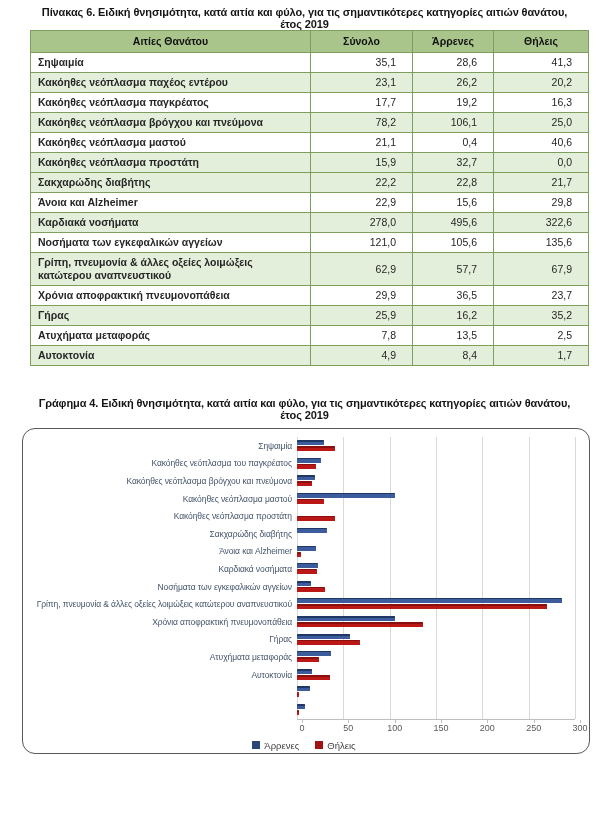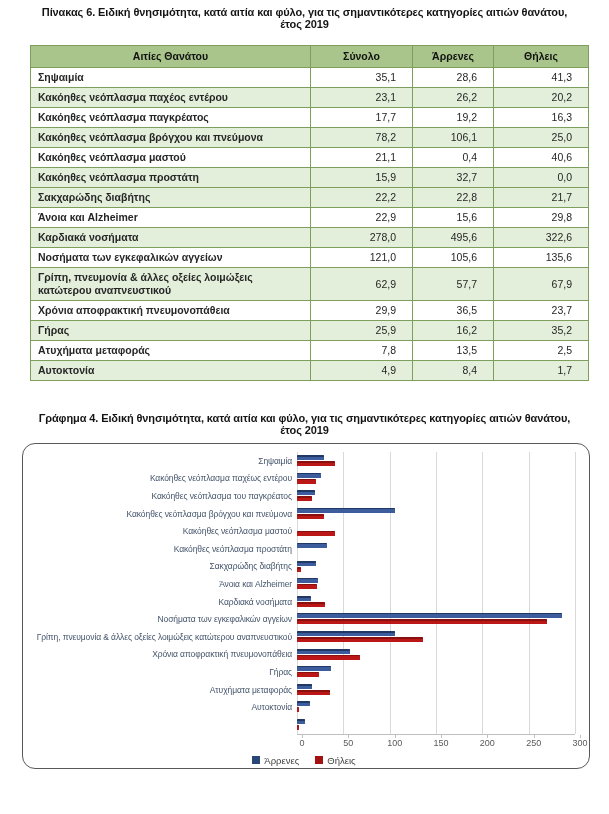--- a/index.html
+++ b/index.html
@@ -12,21 +12,21 @@
   }
   .page { width:609px; height:612px; padding-top:7px; position:relative; }
 
   
   .sec-title {
     text-align:center; font-weight:bold; font-size:11px; line-height:11.5px;
     color:#141414; letter-spacing:-0.1px;
   }
 
   
-  .tbl-wrap { margin:15px 21px 0 30px; }
+  .tbl-wrap { margin:0 21px 0 30px; }
   table.mortality {
     width:558px; border-collapse:collapse; table-layout:fixed;
     border:1.5px solid #6d8c4c;
     font-size:10.5px;
   }
   table.mortality th, table.mortality td {
     border:1px solid #7e9e5c;
     padding:3px 8px; line-height:13px; vertical-align:middle;
   }
   table.mortality th {
@@ -202,21 +202,20 @@
 
   <div class="sec-title chart-title">
     <div>Γράφημα 4. Ειδική θνησιμότητα, κατά αιτία και φύλο, για τις σημαντικότερες κατηγορίες αιτιών θανάτου,</div>
     <div>έτος 2019</div>
   </div>
 
   <div class="chart-box">
     <div class="chart-body">
       <div class="labels-col">
           <div class="cat-label">Σηψαιμία</div>
-          <div class="cat-label">Κακόηθες νεόπλασμα παχέως εντέρου</div>
           <div class="cat-label">Κακόηθες νεόπλασμα του παγκρέατος</div>
           <div class="cat-label">Κακόηθες νεόπλασμα βρόγχου και πνεύμονα</div>
           <div class="cat-label">Κακόηθες νεόπλασμα μαστού</div>
           <div class="cat-label">Κακόηθες νεόπλασμα προστάτη</div>
           <div class="cat-label">Σακχαρώδης διαβήτης</div>
           <div class="cat-label">Άνοια και Alzheimer</div>
           <div class="cat-label">Καρδιακά νοσήματα</div>
           <div class="cat-label">Νοσήματα των εγκεφαλικών αγγείων</div>
           <div class="cat-label">Γρίπη, πνευμονία &amp; άλλες οξείες λοιμώξεις κατώτερου αναπνευστικού</div>
           <div class="cat-label">Χρόνια αποφρακτική πνευμονοπάθεια</div>

